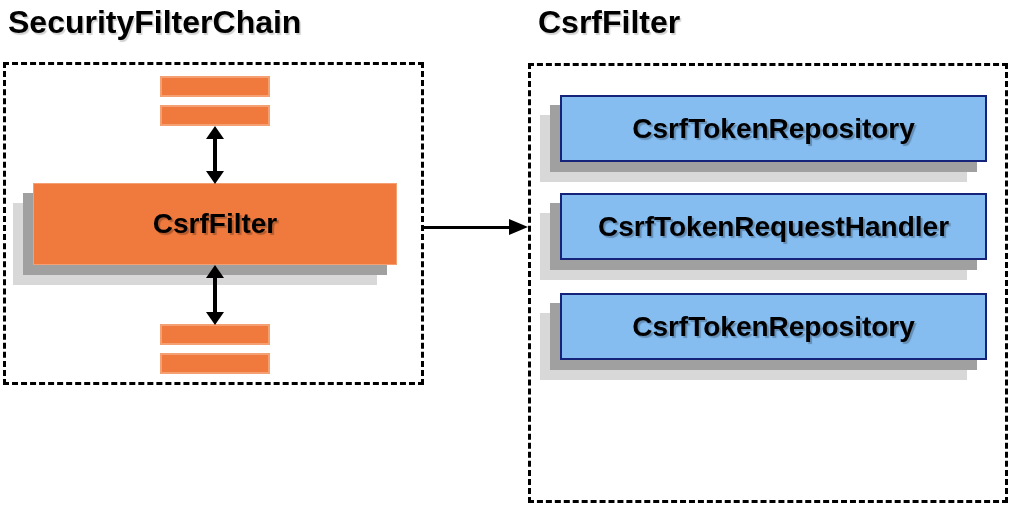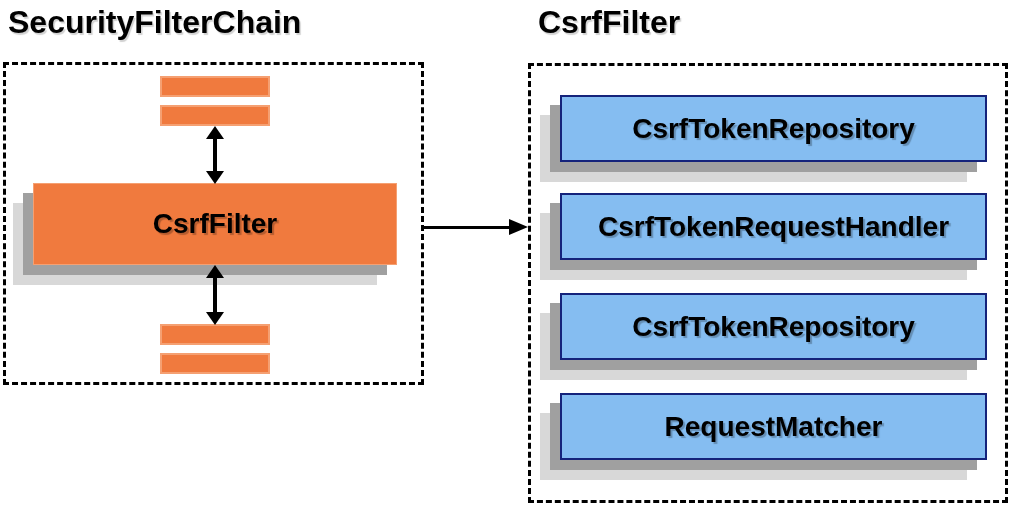--- a/index.html
+++ b/index.html
@@ -159,19 +159,14 @@
     <div class="sh sh-dark"></div>
     <div class="face">CsrfTokenRequestHandler</div>
   </div>
 
   <div class="node comp comp-2">
     <div class="sh sh-light"></div>
     <div class="sh sh-dark"></div>
     <div class="face">CsrfTokenRepository</div>
   </div>
 
-  <div class="node comp comp-3">
-    <div class="sh sh-light"></div>
-    <div class="sh sh-dark"></div>
-    <div class="face">RequestMatcher</div>
-  </div>
 
 </div>
 
 </body></html>

